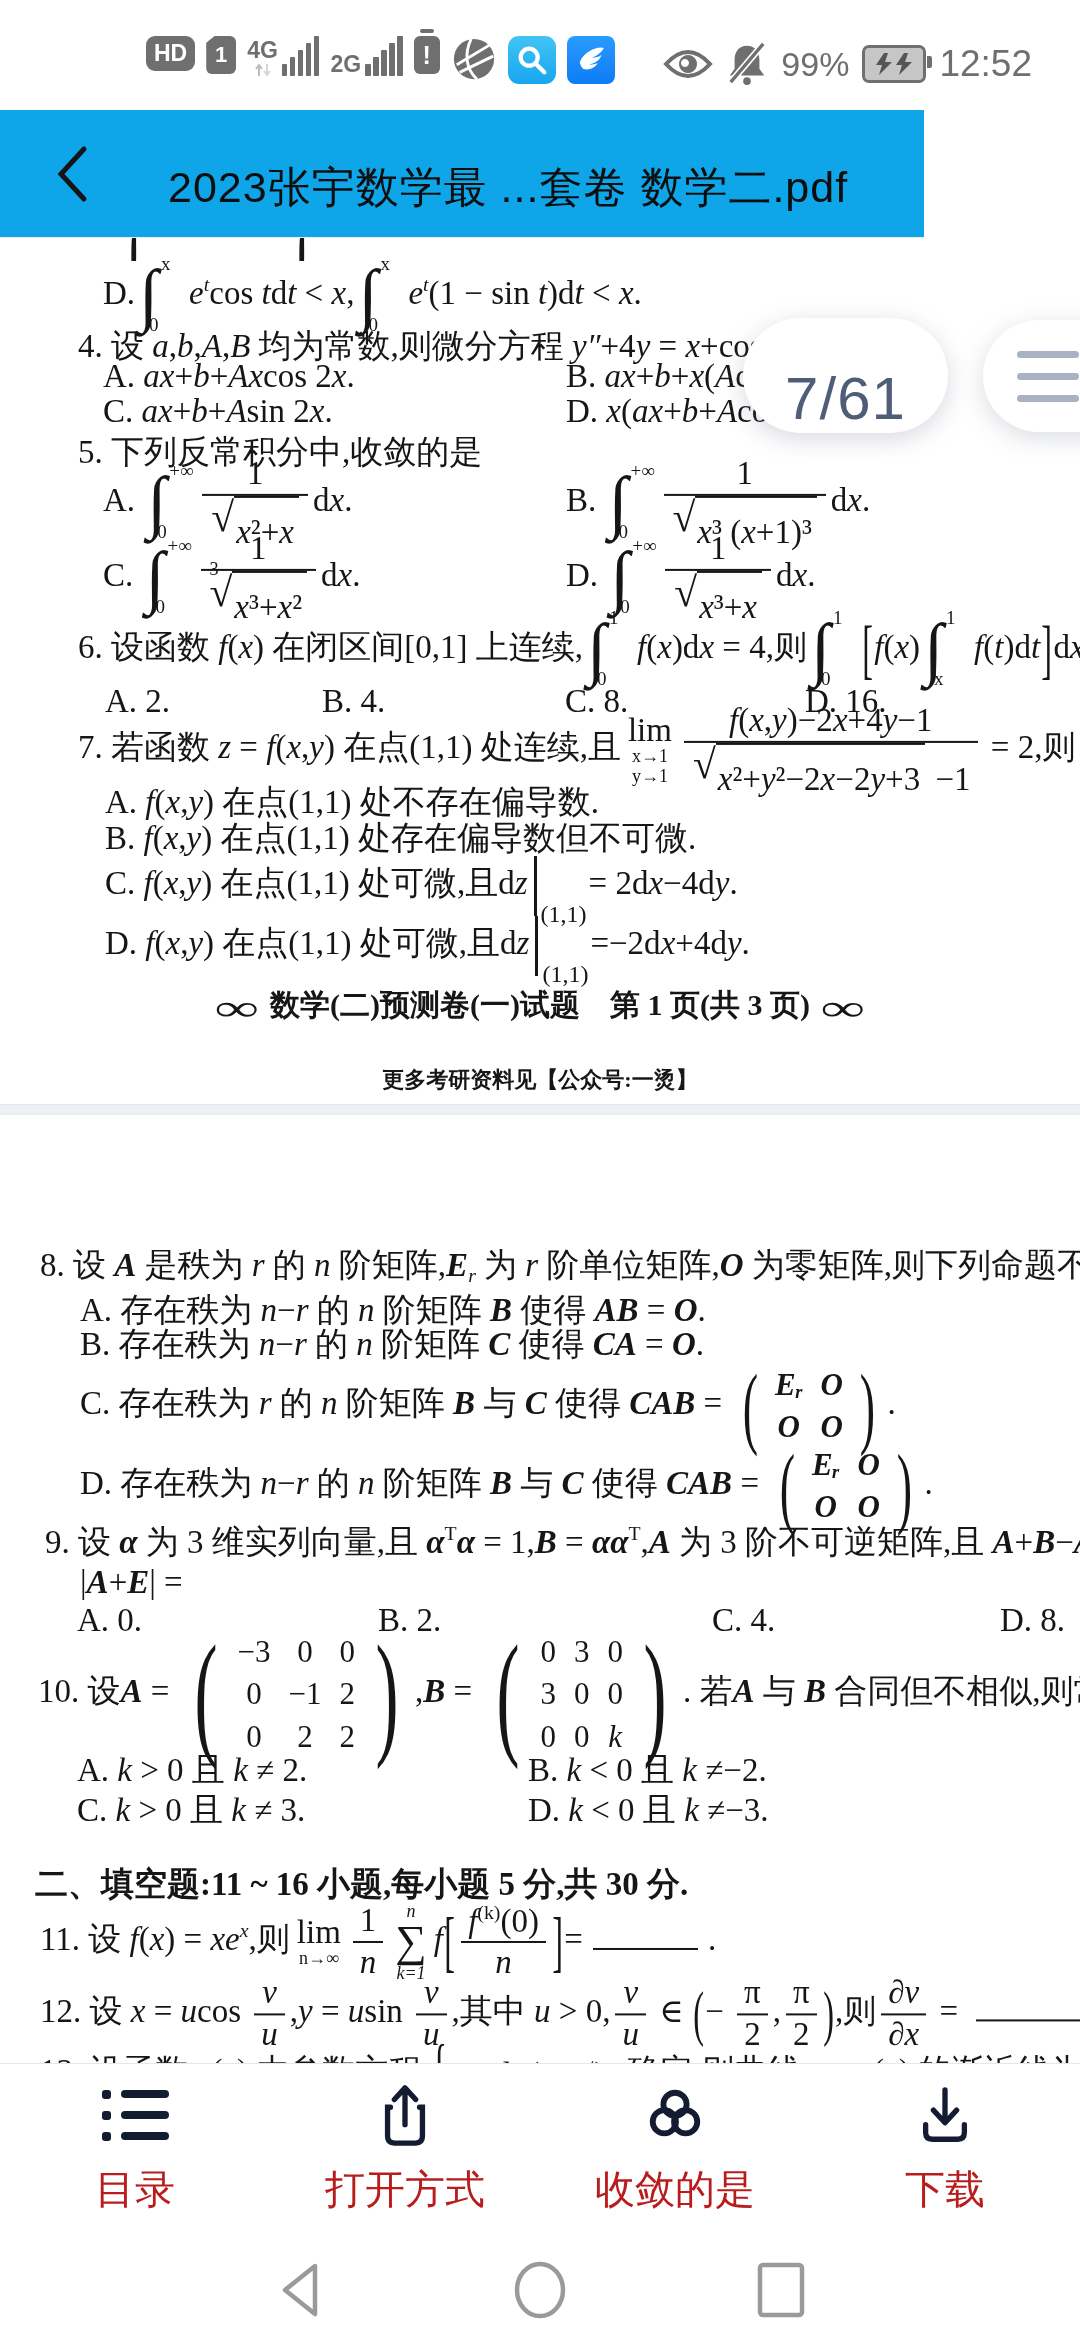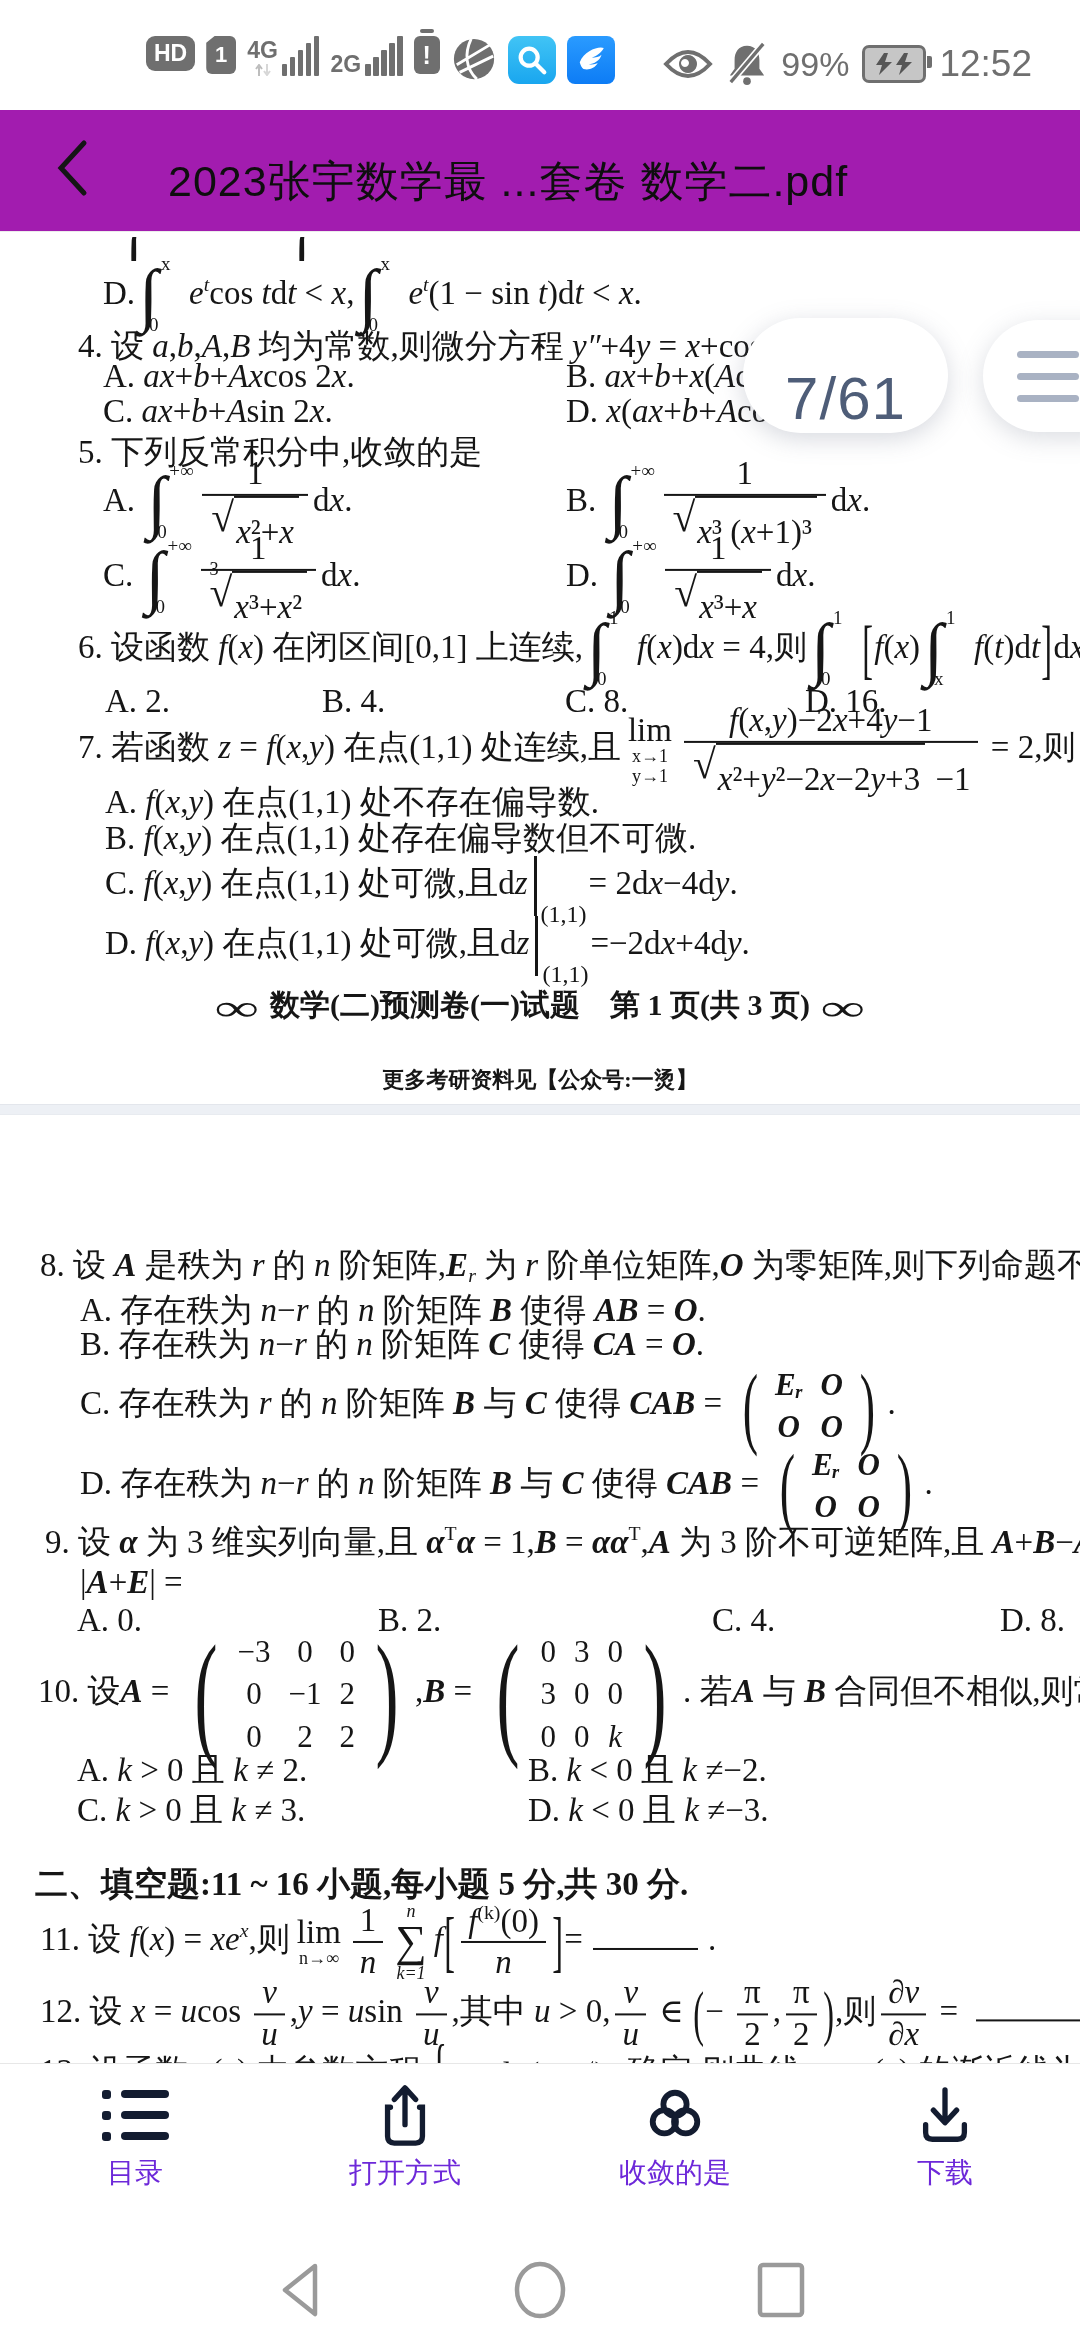--- a/index.html
+++ b/index.html
@@ -27,21 +27,21 @@
   .appic{width:48px;height:48px;border-radius:11px;display:flex;align-items:center;justify-content:center}
   .appic.search{background:linear-gradient(180deg,#41c4f5,#19a6ef)}
   .appic.ding{background:linear-gradient(180deg,#2a9bff,#0d7cf5);border-radius:8px}
   .pct,.clock{color:#6f6f6f;font-size:34px}
   .clock{font-size:37px}
   .battw{position:relative;width:58px;height:32px;border:3px solid #6f6f6f;border-radius:7px;background:#c6c6c6;
          display:flex;align-items:center;justify-content:center;gap:0}
   .battw::after{content:"";position:absolute;right:-9px;top:8px;width:5px;height:12px;background:#6f6f6f;border-radius:0 2px 2px 0}
 
   
-  .titlebar{position:absolute;left:0;top:104px;width:1080px;height:127px;background:#a21caf;z-index:8;border-bottom:1px solid #ececec}
+  .titlebar{position:absolute;left:0;top:110px;width:924px;height:127px;background:#0ea5e9;z-index:8;border-bottom:1px solid #ececec}
   .backbtn{position:absolute;left:44px;top:26px;width:56px;height:76px;display:flex;align-items:center;justify-content:center}
   .ttl{position:absolute;left:168px;top:50%;transform:translateY(-26%);font-size:43px;color:#0e0e0e;letter-spacing:1px;
        white-space:nowrap;font-family:"Liberation Sans","DejaVu Sans",sans-serif}
 
   
   .pdfarea{position:absolute;left:0;top:0;width:1080px;height:2063px;overflow:hidden;background:#fff;z-index:1}
   .l{position:absolute;white-space:nowrap;font-family:"Liberation Serif","DejaVu Serif",serif;
      font-size:33px;color:#161616;line-height:1.3;transform:translateY(-50%)}
   .l.ctr{left:0;width:100%;text-align:center}
   .l.frag{transform:none;height:24px;overflow:hidden}
@@ -90,21 +90,21 @@
   .pill span{font-size:60px;color:#4e5d78;letter-spacing:1px}
   .hambox{position:absolute;left:983px;top:320px;width:122px;height:112px;background:#fff;z-index:6;
           border-radius:56px 0 0 56px;box-shadow:0 6px 24px rgba(110,120,140,.25);display:flex;flex-direction:column;
           justify-content:center;gap:15px;padding-left:34px;box-sizing:border-box}
   .hambox i{display:block;width:62px;height:7px;border-radius:4px;background:#a9b2c3}
 
   
   .toolbar{position:absolute;left:0;top:2063px;width:1080px;height:177px;background:#fff;z-index:8;border-top:1px solid #e7e7e7}
   .tbitem{position:absolute;top:0;width:270px;height:177px;display:flex;flex-direction:column;align-items:center}
   .tbitem .ic{margin-top:16px;height:70px;display:flex;align-items:center;justify-content:center}
-  .tbitem .lb{margin-top:4px;font-size:28px;color:#6d28d9}
+  .tbitem .lb{margin-top:12px;font-size:40px;color:#b91c1c}
   .tocic{display:flex;flex-direction:column;gap:12px}
   .tocic .row{display:flex;align-items:center;gap:10px}
   .tocic .dot{width:9px;height:9px;border-radius:3px;background:#131c30}
   .tocic .bar{width:48px;height:8px;border-radius:4px;background:#131c30}
 
   
   .navbar{position:absolute;left:0;top:2240px;width:1080px;height:100px;background:#fff;z-index:8;
           display:flex;align-items:center;justify-content:center;gap:175px}
   .navbtn{width:66px;height:66px;display:flex;align-items:center;justify-content:center}
 </style>

